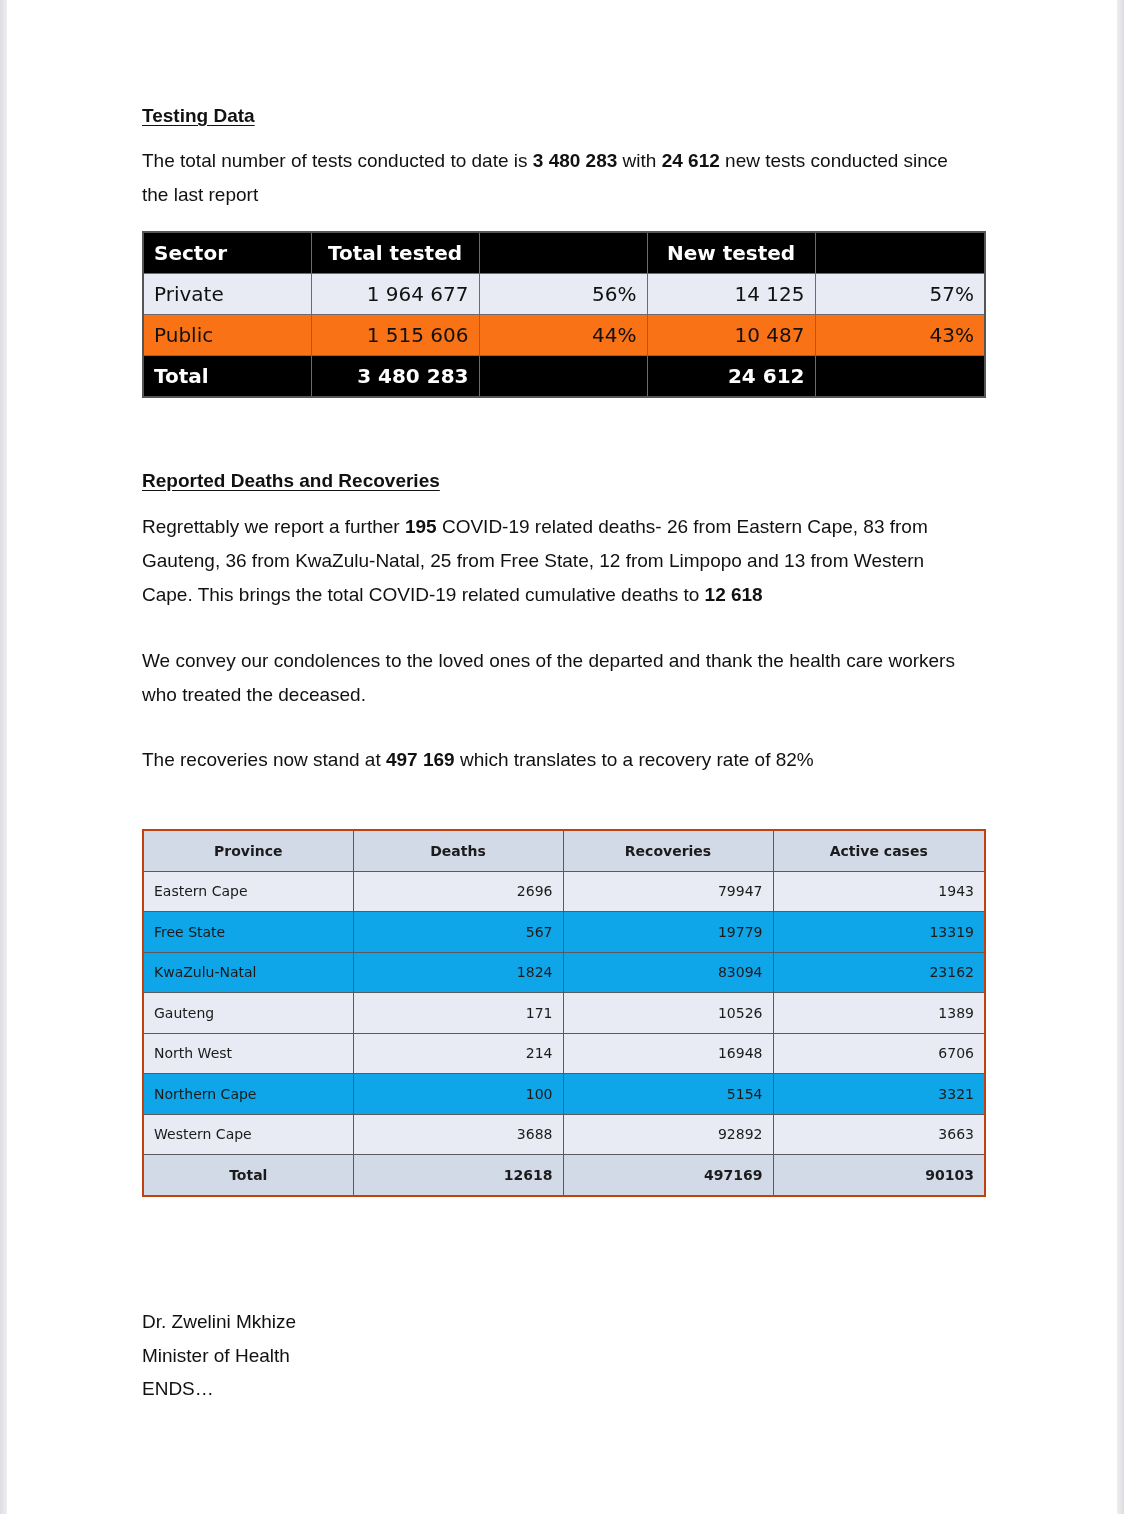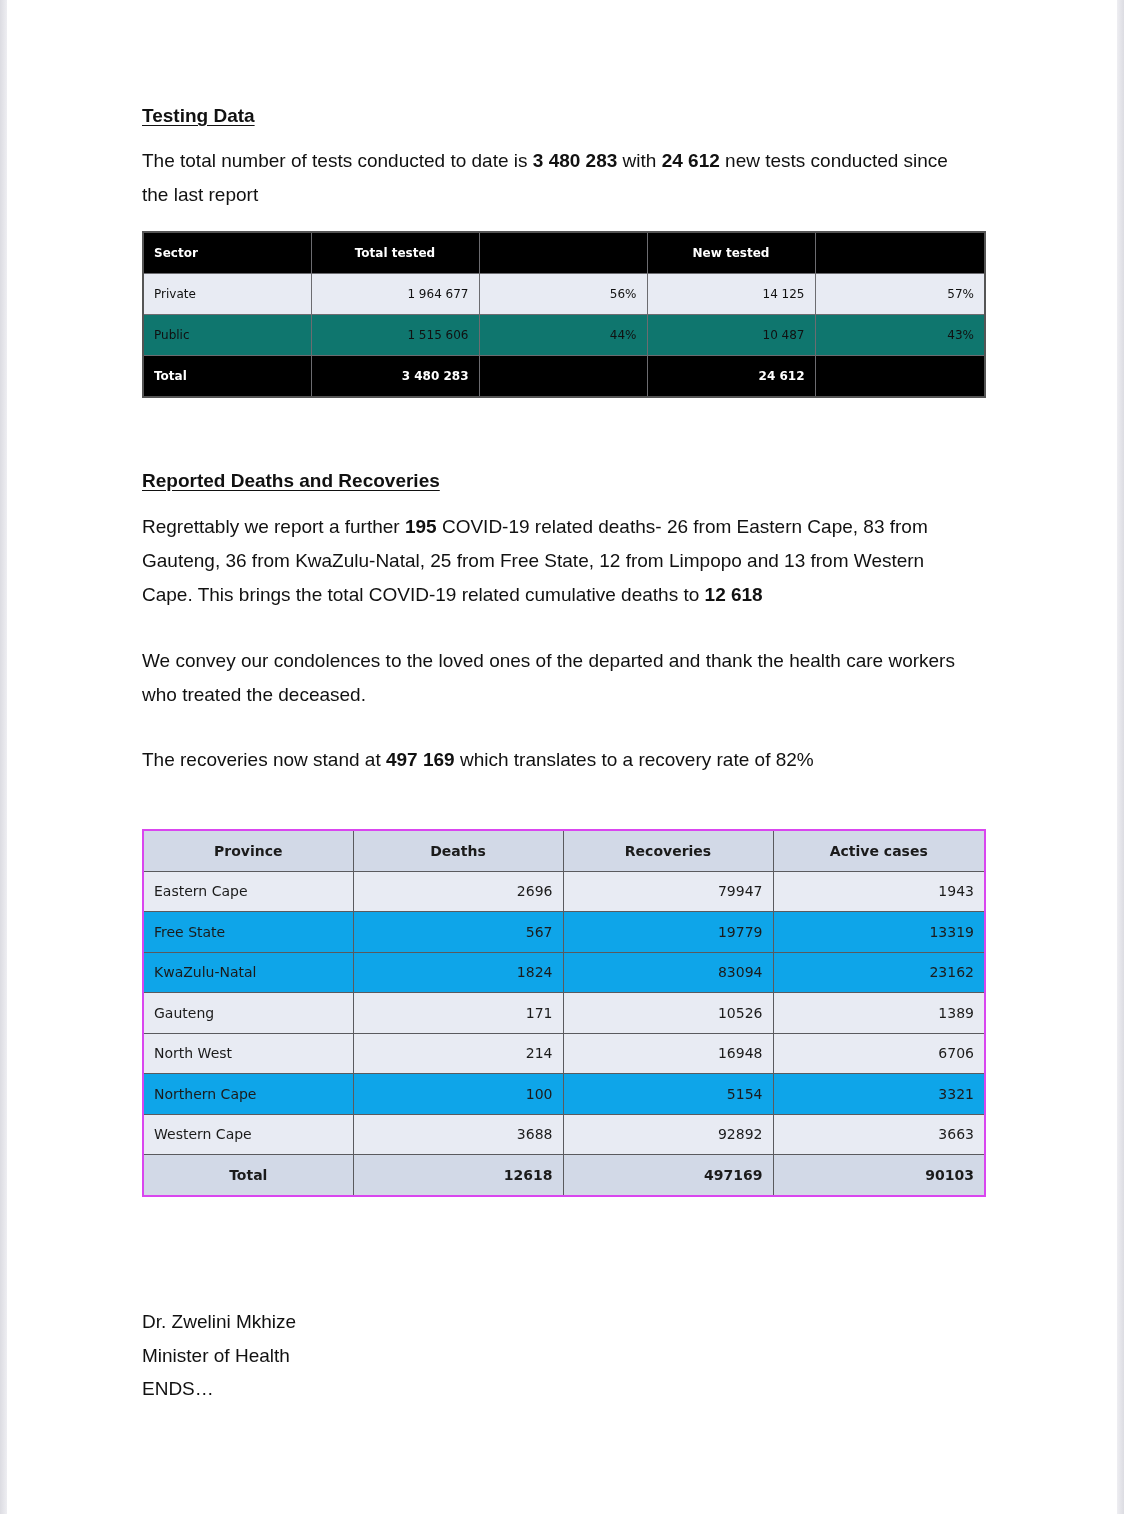--- a/index.html
+++ b/index.html
@@ -63,39 +63,39 @@
     
     #testing-table {
       top: 231px;
       width: 842px;
       border: 2px solid #555;
     }
     #testing-table td, #testing-table th {
       border: 1.5px solid #6c6c70;
       height: 40px;
       padding: 0 10px;
-      font-size: 12px;
+      font-size: 20px;
       font-weight: normal;
     }
     #testing-table .hdr td, #testing-table .tot td {
       background: #000000;
       color: #ffffff;
       font-weight: bold;
     }
     #testing-table .row-light td { background: #e8ebf3; }
-    #testing-table .row-dark td { background: #0f766e; }
+    #testing-table .row-dark td { background: #f97316; }
     .num { text-align: right; }
     .ctr { text-align: center; }
     .lft { text-align: left; }
 
     
     #province-table {
       top: 829px;
       width: 842px;
-      border: 2px solid #d946ef;
+      border: 2px solid #c2410c;
     }
     #province-table td {
       border: 1.5px solid #5a5a5e;
       height: 39.5px;
       padding: 0 10px;
       font-size: 14px;
       color: #1b1b1b;
     }
     #province-table .hdr td {
       background: #d2d9e7;

